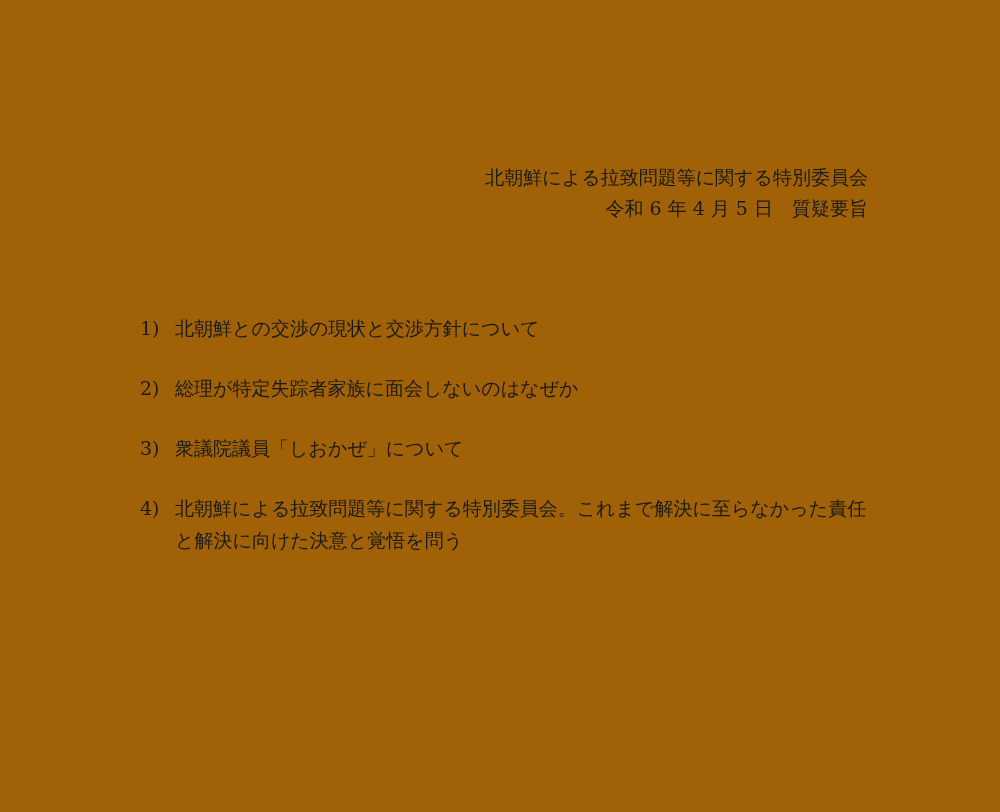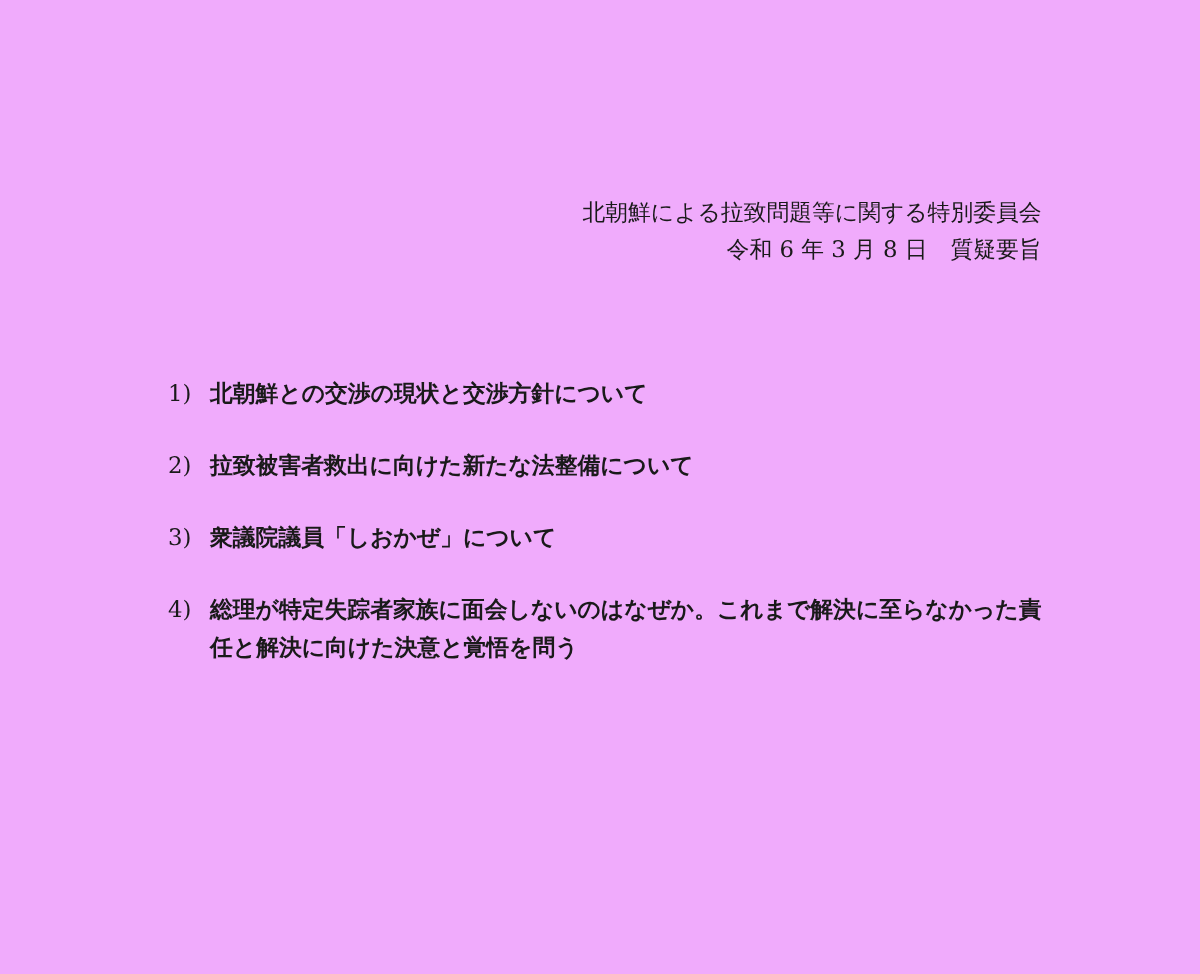--- a/index.html
+++ b/index.html
@@ -11,21 +11,21 @@
     height: 812px;
     background: #ffffff;
     position: relative;
     overflow: hidden;
     font-family: "DejaVu Serif", "Liberation Serif", serif;
     color: #1a1a1a;
   }
   .page {
     position: absolute;
     inset: 0;
-    background: #f0abfc;
+    background: #a16207;
   }
   .doc-header {
     position: absolute;
     top: 162px;
     right: 132px;
     text-align: right;
     font-size: 19px;
     line-height: 31px;
     white-space: nowrap;
   }
@@ -43,45 +43,44 @@
   }
   .topic-item:last-child {
     margin-bottom: 0;
   }
   .topic-num {
     width: 35px;
     flex-shrink: 0;
   }
   .topic-text {
     flex: 1;
-    font-weight: bold;
   }
 </style>
 </head>
 <body>
 
 <div class="page">
 
   <div class="doc-header">
     <div>北朝鮮による拉致問題等に関する特別委員会</div>
-    <div>令和 6 年 3 月 8 日　質疑要旨</div>
+    <div>令和 6 年 4 月 5 日　質疑要旨</div>
   </div>
 
   <div class="topic-list">
     <div class="topic-item">
       <span class="topic-num">1)</span>
       <span class="topic-text">北朝鮮との交渉の現状と交渉方針について</span>
     </div>
     <div class="topic-item">
       <span class="topic-num">2)</span>
-      <span class="topic-text">拉致被害者救出に向けた新たな法整備について</span>
+      <span class="topic-text">総理が特定失踪者家族に面会しないのはなぜか</span>
     </div>
     <div class="topic-item">
       <span class="topic-num">3)</span>
       <span class="topic-text">衆議院議員「しおかぜ」について</span>
     </div>
     <div class="topic-item">
       <span class="topic-num">4)</span>
-      <span class="topic-text">総理が特定失踪者家族に面会しないのはなぜか。これまで解決に至らなかった責任と解決に向けた決意と覚悟を問う</span>
+      <span class="topic-text">北朝鮮による拉致問題等に関する特別委員会。これまで解決に至らなかった責任と解決に向けた決意と覚悟を問う</span>
     </div>
   </div>
 
 </div>
 
 </body></html>

